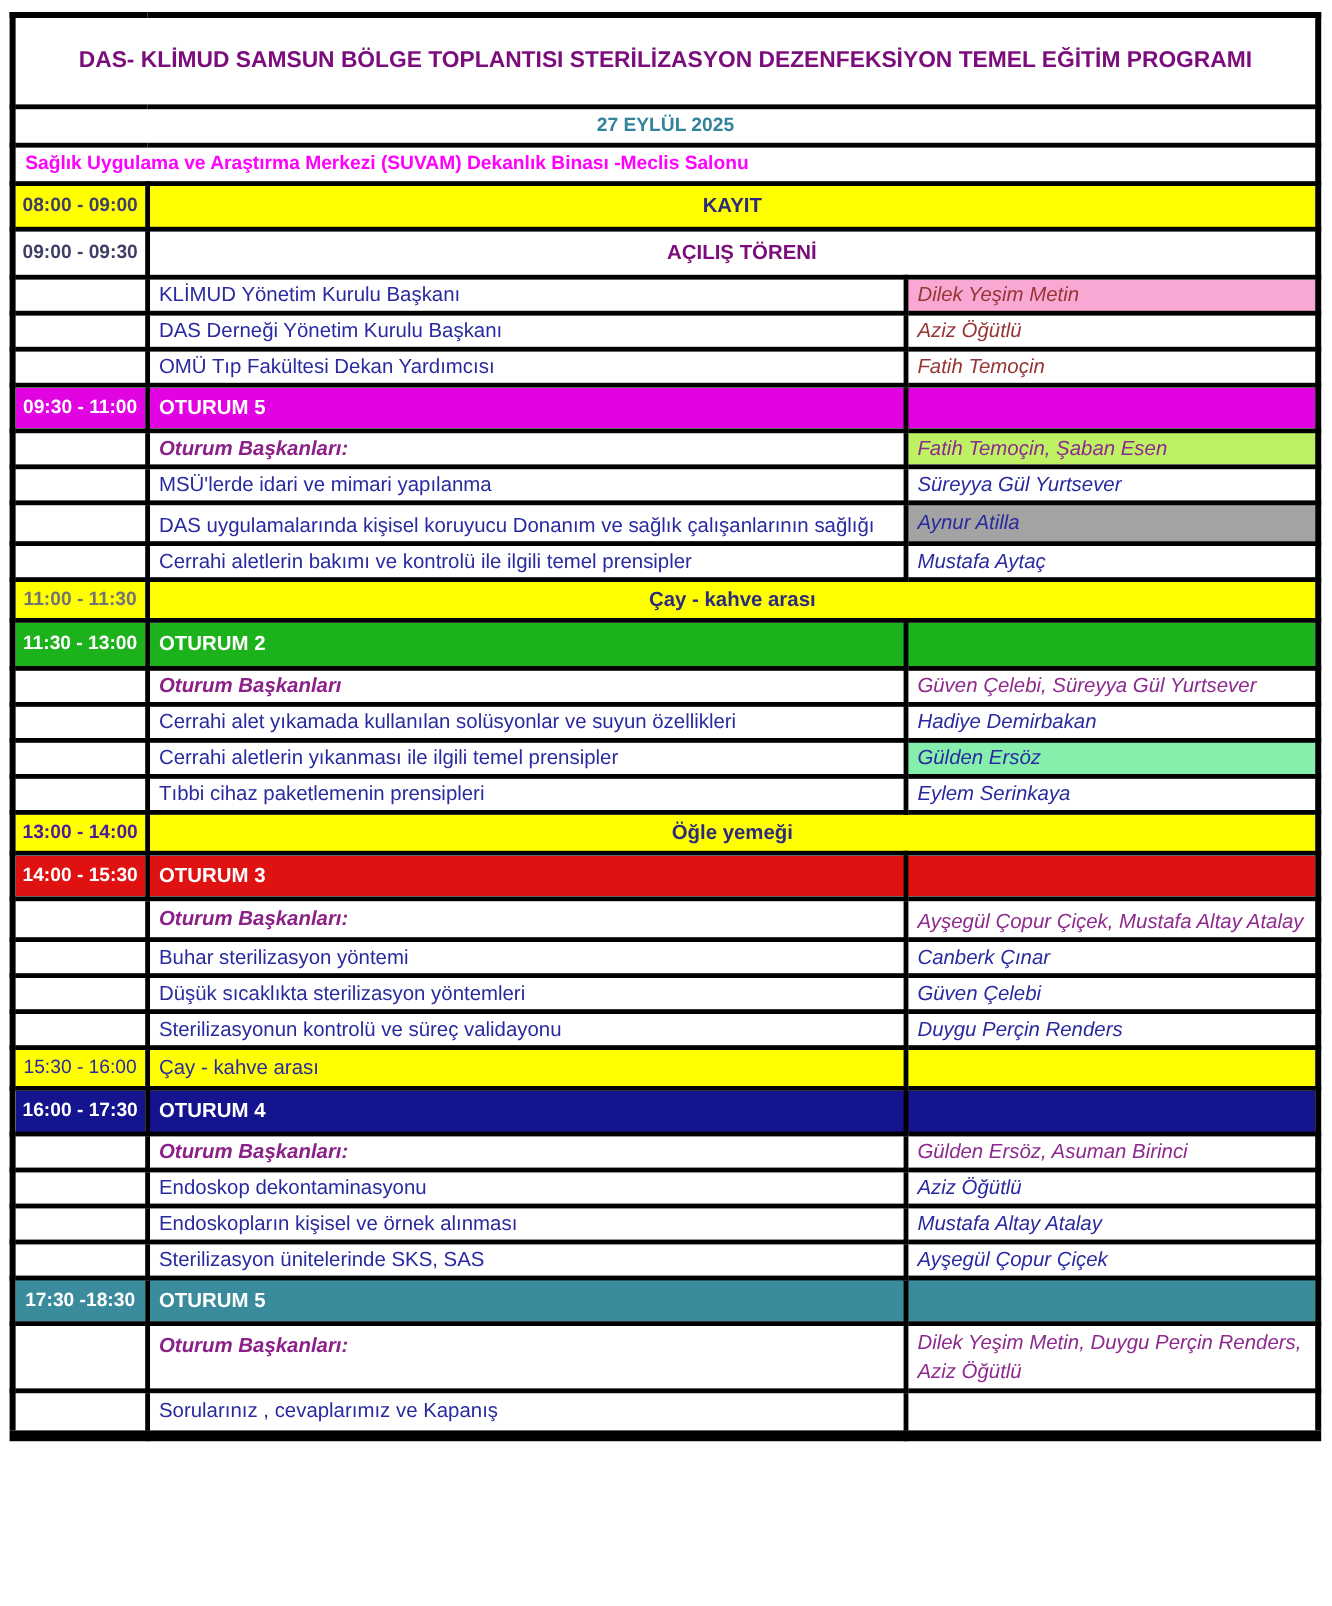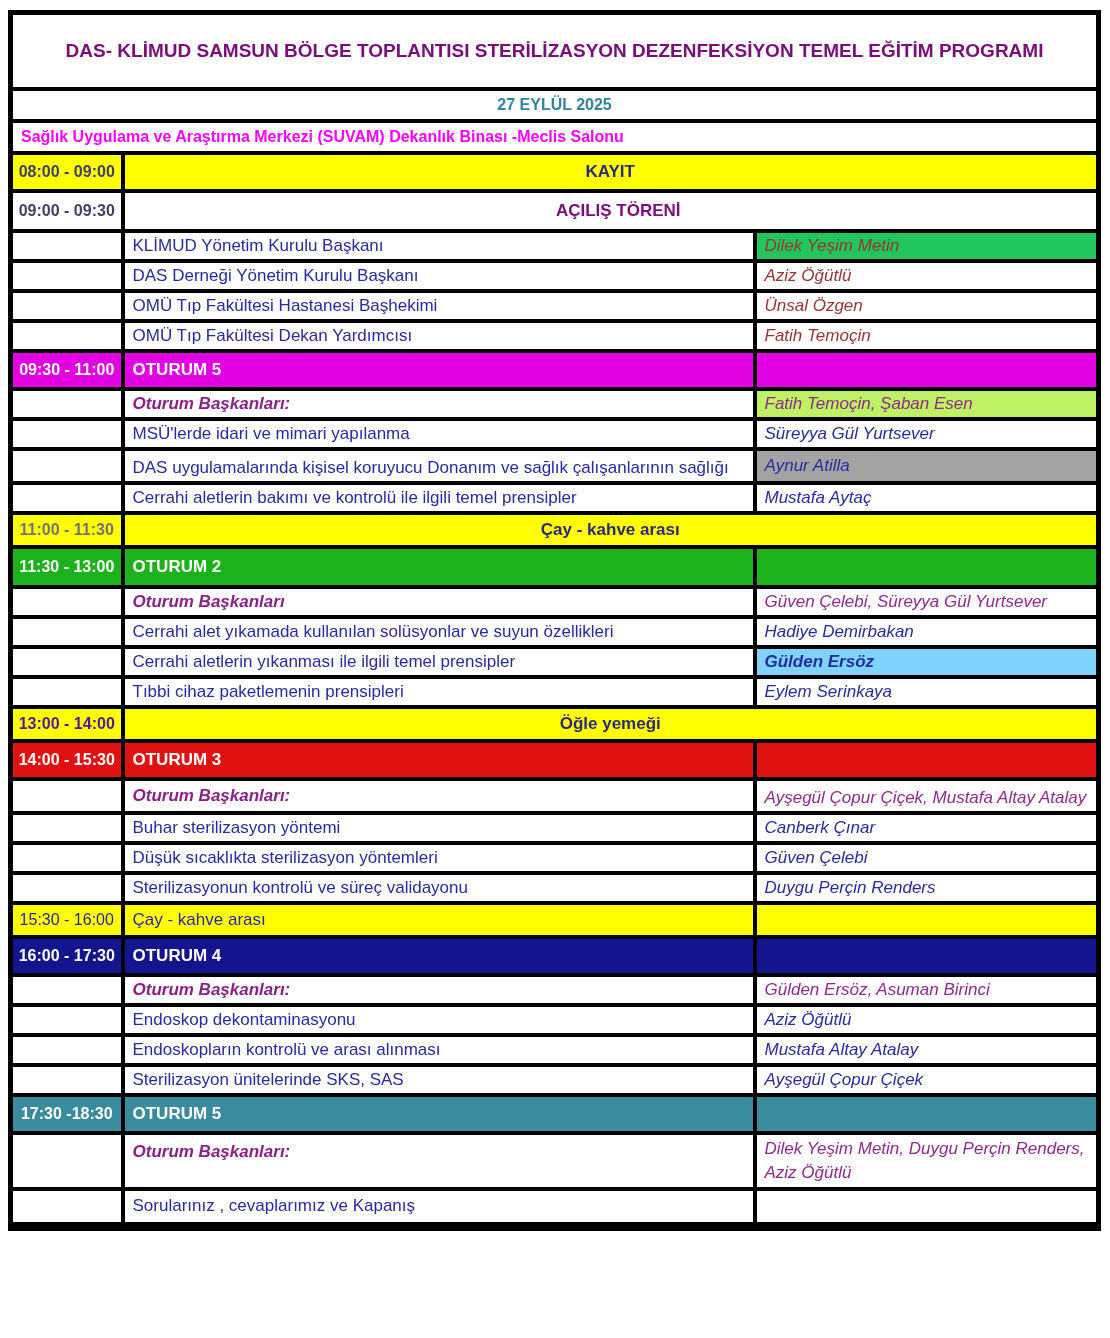--- a/index.html
+++ b/index.html
@@ -59,31 +59,26 @@
           <td class="time-cell" style="color: rgb(63, 63, 102); background: rgb(255, 255, 0);">08:00 - 09:00</td>
           <td class="banner-cell" colspan="2" style="color: rgb(43, 43, 122); background: rgb(255, 255, 0);">KAYIT</td>
         </tr>
         <tr style="height: 40px;">
           <td class="time-cell" style="color: rgb(63, 63, 102); background: rgb(255, 255, 255);">09:00 - 09:30</td>
           <td class="banner-cell" colspan="2" style="color: rgb(123, 12, 123); background: rgb(255, 255, 255); padding-left: 24px;">AÇILIŞ TÖRENİ</td>
         </tr>
         <tr style="height: 30px;">
           <td class="time-cell" style="background: rgb(255, 255, 255);"></td>
           <td style="color: rgb(42, 42, 160); background: rgb(255, 255, 255);">KLİMUD Yönetim Kurulu Başkanı</td>
-          <td class="speaker" style="color: rgb(150, 54, 52); background: #22c55e;">Dilek Yeşim Metin</td>
+          <td class="speaker" style="color: rgb(150, 54, 52); background: #f9a8d4;">Dilek Yeşim Metin</td>
         </tr>
         <tr style="height: 30px;">
           <td class="time-cell" style="background: rgb(255, 255, 255);"></td>
           <td style="color: rgb(42, 42, 160); background: rgb(255, 255, 255);">DAS Derneği Yönetim Kurulu Başkanı</td>
           <td class="speaker" style="color: rgb(150, 54, 52); background: rgb(255, 255, 255);">Aziz Öğütlü</td>
-        </tr>
-        <tr style="height: 30px;">
-          <td class="time-cell" style="background: rgb(255, 255, 255);"></td>
-          <td style="color: rgb(42, 42, 160); background: rgb(255, 255, 255);">OMÜ Tıp Fakültesi Hastanesi Başhekimi</td>
-          <td class="speaker" style="color: rgb(150, 54, 52); background: rgb(255, 255, 255);">Ünsal Özgen</td>
         </tr>
         <tr style="height: 30px;">
           <td class="time-cell" style="background: rgb(255, 255, 255);"></td>
           <td style="color: rgb(42, 42, 160); background: rgb(255, 255, 255);">OMÜ Tıp Fakültesi Dekan Yardımcısı</td>
           <td class="speaker" style="color: rgb(150, 54, 52); background: rgb(255, 255, 255);">Fatih Temoçin</td>
         </tr>
         <tr style="height: 38px;">
           <td class="time-cell" style="color: rgb(255, 255, 255); background: rgb(225, 3, 225);">09:30 - 11:00</td>
           <td class="session-label-cell" style="color: rgb(255, 255, 255); background: rgb(225, 3, 225);">OTURUM 5</td>
           <td style="background: rgb(225, 3, 225);"></td>
@@ -123,21 +118,21 @@
           <td class="speaker" style="color: rgb(142, 42, 142); background: rgb(255, 255, 255);">Güven Çelebi, Süreyya Gül Yurtsever</td>
         </tr>
         <tr style="height: 30px;">
           <td class="time-cell" style="background: rgb(255, 255, 255);"></td>
           <td style="color: rgb(42, 42, 160); background: rgb(255, 255, 255);">Cerrahi alet yıkamada kullanılan solüsyonlar ve suyun özellikleri</td>
           <td class="speaker" style="color: rgb(42, 42, 160); background: rgb(255, 255, 255);">Hadiye Demirbakan</td>
         </tr>
         <tr style="height: 30px;">
           <td class="time-cell" style="background: rgb(255, 255, 255);"></td>
           <td style="color: rgb(42, 42, 160); background: rgb(255, 255, 255);">Cerrahi aletlerin yıkanması ile ilgili temel prensipler</td>
-          <td class="speaker" style="color: rgb(42, 42, 160); background: #7dd3fc; font-weight: bold;">Gülden Ersöz</td>
+          <td class="speaker" style="color: rgb(42, 42, 160); background: #86efac;">Gülden Ersöz</td>
         </tr>
         <tr style="height: 30px;">
           <td class="time-cell" style="background: rgb(255, 255, 255);"></td>
           <td style="color: rgb(42, 42, 160); background: rgb(255, 255, 255);">Tıbbi cihaz paketlemenin prensipleri</td>
           <td class="speaker" style="color: rgb(42, 42, 160); background: rgb(255, 255, 255);">Eylem Serinkaya</td>
         </tr>
         <tr style="height: 34px;">
           <td class="time-cell" style="color: #4c1d95; background: rgb(255, 255, 0);">13:00 - 14:00</td>
           <td class="banner-cell" colspan="2" style="color: rgb(43, 43, 122); background: rgb(255, 255, 0);">Öğle yemeği</td>
         </tr>
@@ -181,21 +176,21 @@
           <td class="chair-label" style="color: rgb(139, 32, 137); background: rgb(255, 255, 255);">Oturum Başkanları:</td>
           <td class="speaker" style="color: rgb(142, 42, 142); background: rgb(255, 255, 255);">Gülden Ersöz, Asuman Birinci</td>
         </tr>
         <tr style="height: 30px;">
           <td class="time-cell" style="background: rgb(255, 255, 255);"></td>
           <td style="color: rgb(42, 42, 160); background: rgb(255, 255, 255);">Endoskop dekontaminasyonu</td>
           <td class="speaker" style="color: rgb(42, 42, 160); background: rgb(255, 255, 255);">Aziz Öğütlü</td>
         </tr>
         <tr style="height: 30px;">
           <td class="time-cell" style="background: rgb(255, 255, 255);"></td>
-          <td style="color: rgb(42, 42, 160); background: rgb(255, 255, 255);">Endoskopların kontrolü ve  arası alınması</td>
+          <td style="color: rgb(42, 42, 160); background: rgb(255, 255, 255);">Endoskopların kişisel ve  örnek alınması</td>
           <td class="speaker" style="color: rgb(42, 42, 160); background: rgb(255, 255, 255);">Mustafa Altay Atalay</td>
         </tr>
         <tr style="height: 30px;">
           <td class="time-cell" style="background: rgb(255, 255, 255);"></td>
           <td style="color: rgb(42, 42, 160); background: rgb(255, 255, 255);">Sterilizasyon ünitelerinde SKS, SAS</td>
           <td class="speaker" style="color: rgb(42, 42, 160); background: rgb(255, 255, 255);">Ayşegül  Çopur Çiçek</td>
         </tr>
         <tr style="height: 38px;">
           <td class="time-cell" style="color: rgb(255, 255, 255); background: rgb(58, 140, 156);">17:30 -18:30</td>
           <td class="session-label-cell" style="color: rgb(255, 255, 255); background: rgb(58, 140, 156);">OTURUM 5</td>

